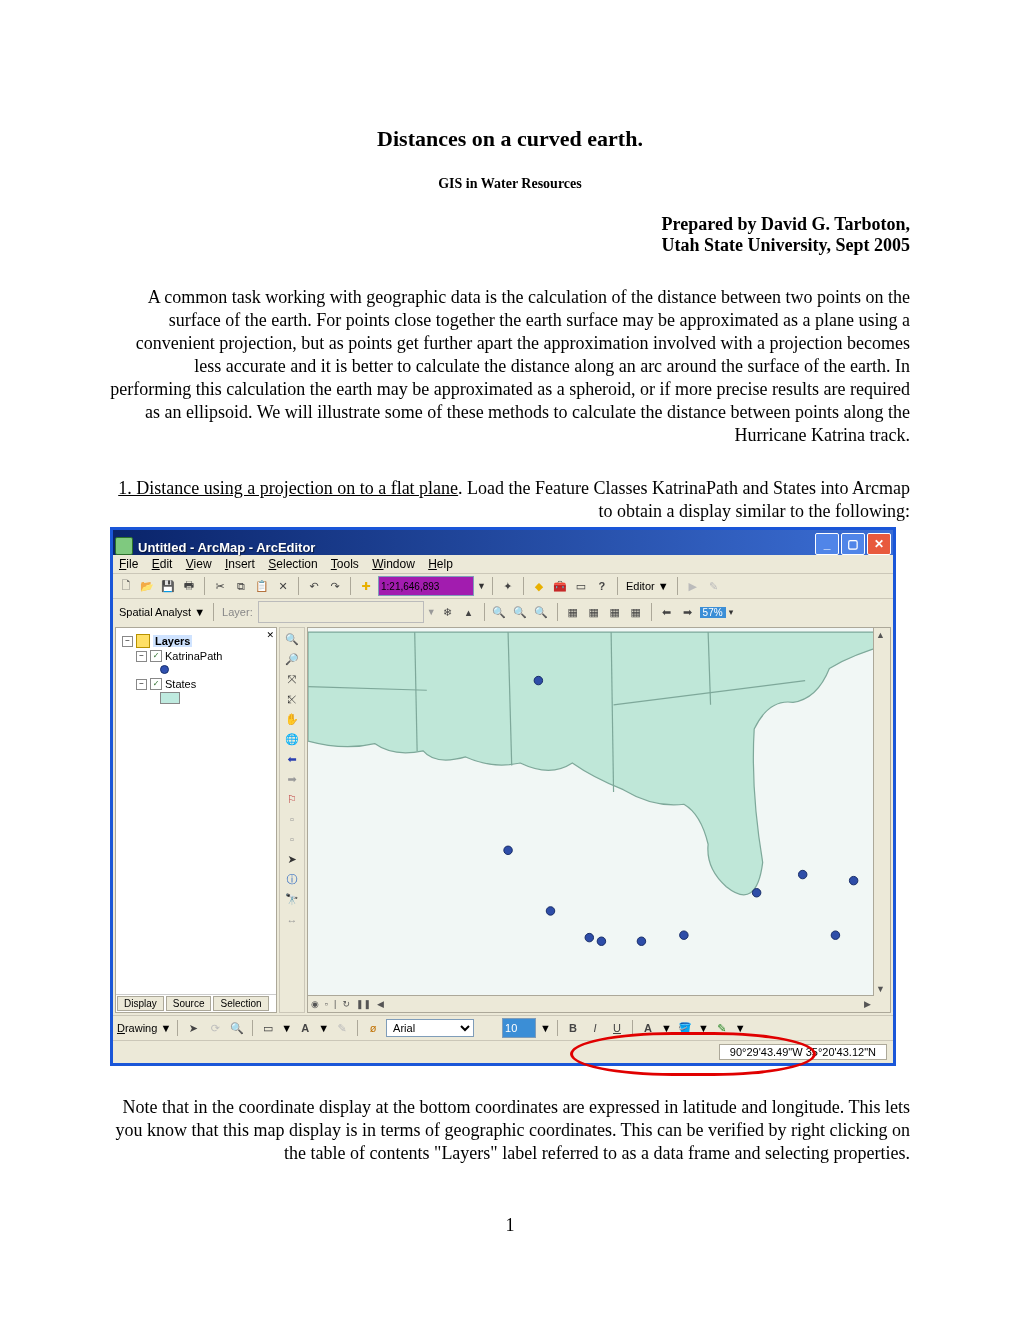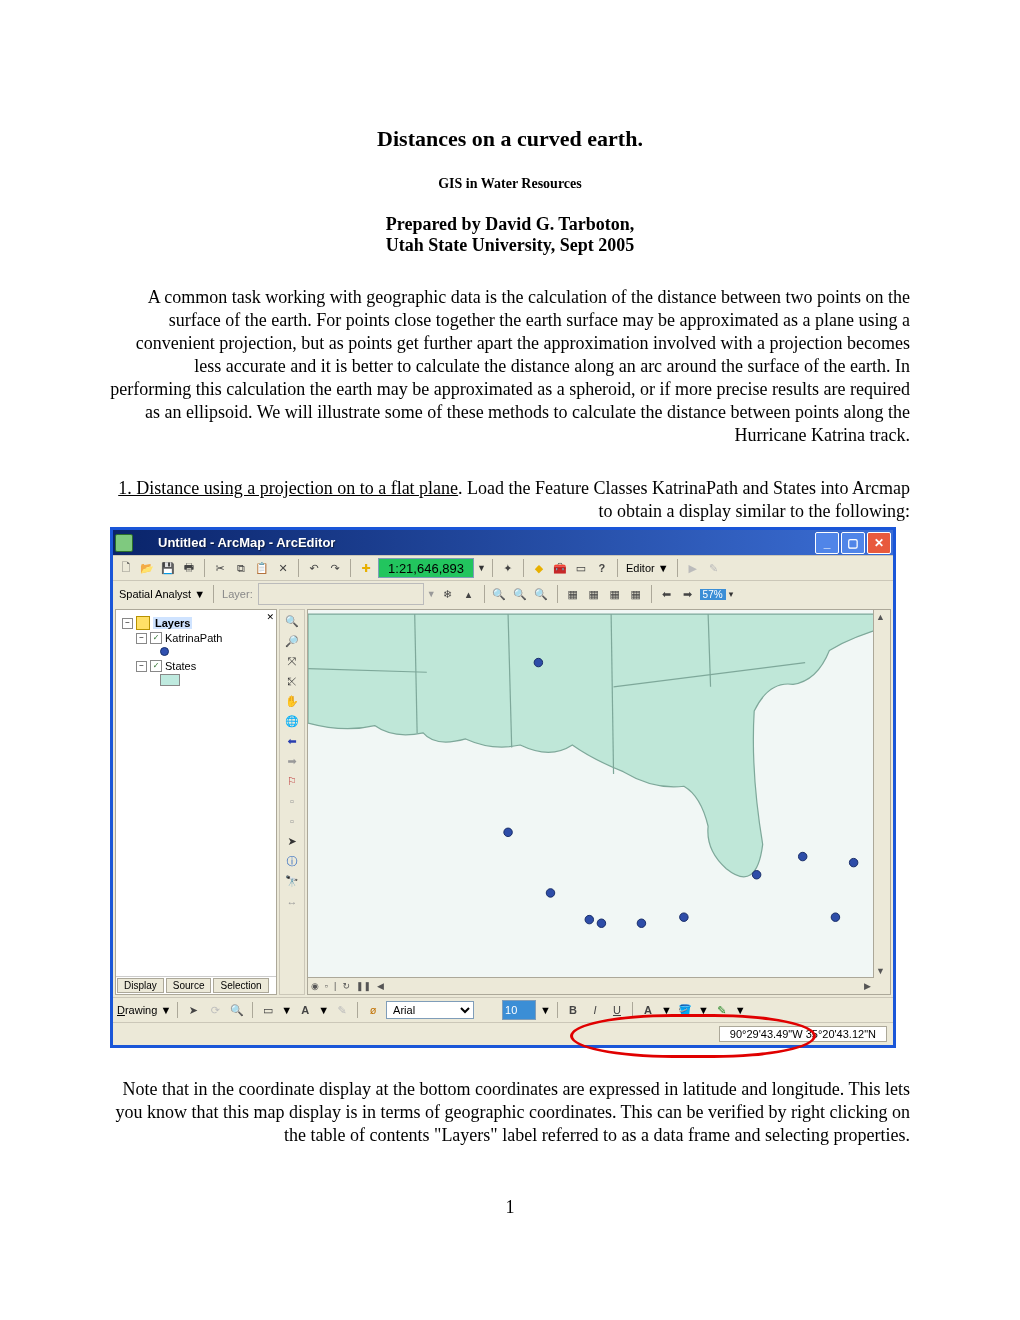--- a/index.html
+++ b/index.html
@@ -1,36 +1,36 @@
 <!DOCTYPE html>
 <html><head>
 <meta charset="utf-8">
 <style>
 body { margin:0; background:#fff; font-family:"Times New Roman",Times,serif; color:#000; }
 .page { width:1020px; min-height:1320px; margin:16px auto; padding:110px 110px 0 110px; box-sizing:border-box; position:relative; }
 .title-block { text-align:center; }
 .title-block h1 { font-size:22px; font-weight:bold; margin:0 0 24px 0; }
 .title-block .sub { font-size:14px; font-weight:bold; margin:0 0 22px 0; }
-.title-block .auth { font-size:18px; font-weight:bold; }
+.title-block .auth { font-size:18px; font-weight:bold;text-align:right; }
 .para { font-size:18px; line-height:1.28; margin:30px 0 0 0; text-align:right; }
 .section-lead u { text-decoration:underline; }
 .arcmap { width:780px; margin:4px 0 0 0; border:3px solid #1a56d8; font-family:Tahoma,Arial,sans-serif; font-size:11px; color:#000; background:#ece9d8; }
-.amp-titlebar { background:linear-gradient(to right,#0a246a,#3b6ed5); color:#fff; display:flex; align-items:center; height:25px; padding:0 2px;gap:20px; }
+.amp-titlebar { background:linear-gradient(to right,#0a246a,#3b6ed5); color:#fff; display:flex; align-items:flex-end; height:25px; padding:0 2px; }
 .amp-titlebar .icon { width:16px; height:16px; background:#7fc97f; border:1px solid #2b6f2b; margin-right:5px; border-radius:2px; }
 .amp-titlebar .ttl { font-weight:bold; font-size:13px; text-shadow:1px 1px 1px rgba(0,0,0,0.5); flex:1; font-family:Tahoma,Arial,sans-serif; }
 .amp-winbtns { display:flex; gap:2px; }
 .amp-winbtns span { width:22px; height:20px; background:#5085e8; border:1px solid #fff; display:flex; align-items:center; justify-content:center; color:#fff; font-weight:bold; font-size:12px; border-radius:2px; }
 .amp-winbtns .close { background:#e85a3d; }
 .amp-menubar { background:#ece9d8; padding:2px 6px; font-size:12px; }
 .amp-menubar span { margin-right:10px; }
 .amp-menubar span u { text-decoration:underline; }
 .amp-toolbar { background:#ece9d8; padding:2px 4px; display:flex; align-items:center; gap:3px; border-top:1px solid #cbc7b8; flex-wrap:nowrap; }
 .amp-toolbar .tb-btn { width:18px; height:18px; display:flex; align-items:center; justify-content:center; font-size:11px; color:#444; }
 .amp-toolbar .sep { width:1px; height:18px; background:#aca899; margin:0 3px; }
-.amp-toolbar input.scale { width:90px; height:18px; font-size:13px; border:1px solid #7f9db9; background:#22c55e; padding:0 2px; font-family:Tahoma,Arial,sans-serif;text-align:center; }
+.amp-toolbar input.scale { width:90px; height:18px; font-size:10px; border:1px solid #7f9db9; background:#a21caf; padding:0 2px; font-family:Tahoma,Arial,sans-serif; }
 .amp-toolbar .dd { font-size:9px; color:#333; }
 .amp-toolbar .txt { font-size:11px; padding:0 2px; }
 .amp-body { display:flex; height:390px; background:#ece9d8; }
 .amp-toc { width:160px; background:#fff; border:1px solid #aca899; margin:2px; font-size:11px; position:relative; }
 .amp-toc-close { position:absolute; right:2px; top:2px; font-size:9px; }
 .toc-inner { padding:6px 4px 4px 6px; }
 .toc-row { display:flex; align-items:center; gap:3px; margin-bottom:2px; }
 .toc-row .pm { width:9px; height:9px; border:1px solid #888; font-size:8px; line-height:8px; text-align:center; background:#fff; }
 .toc-row .ly-ico { width:12px; height:12px; background:#ffe066; border:1px solid #b89200; }
 .toc-row .cb { width:10px; height:10px; border:1px solid #888; font-size:8px; line-height:9px; text-align:center; background:#fff; color:#2a6e2a; }
@@ -87,20 +87,30 @@
   <div class="amp-titlebar">
    <span class="icon"></span>
    <span class="ttl">Untitled - ArcMap - ArcEditor</span>
    <span class="amp-winbtns">
     <span>_</span>
     <span>▢</span>
     <span class="close">✕</span>
    </span>
   </div>
 
+  <div class="amp-menubar">
+   <span><u>F</u>ile</span>
+   <span><u>E</u>dit</span>
+   <span><u>V</u>iew</span>
+   <span><u>I</u>nsert</span>
+   <span><u>S</u>election</span>
+   <span><u>T</u>ools</span>
+   <span><u>W</u>indow</span>
+   <span><u>H</u>elp</span>
+  </div>
 
   <div class="amp-toolbar">
    <span class="tb-btn">🗋</span>
    <span class="tb-btn">📂</span>
    <span class="tb-btn">💾</span>
    <span class="tb-btn">🖶</span>
    <span class="sep"></span>
    <span class="tb-btn">✂</span>
    <span class="tb-btn">⧉</span>
    <span class="tb-btn">📋</span>

